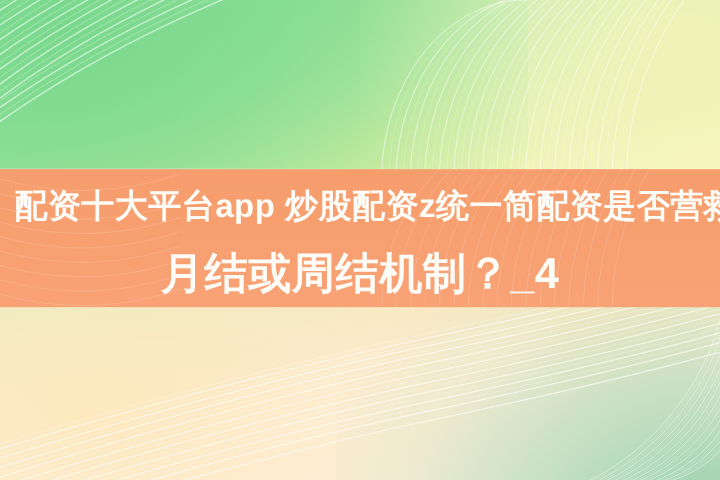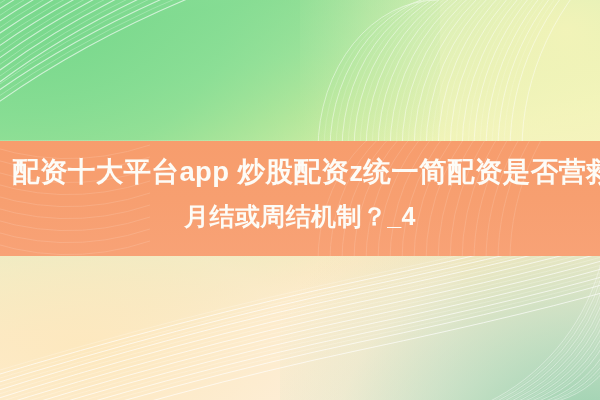--- a/index.html
+++ b/index.html
@@ -117,21 +117,21 @@
   .title-line {
     display: block;
     color: #fdfcf7;
     font-weight: bold;
     font-size: 28px;
     line-height: 44px;
     letter-spacing: 0.4px;
     white-space: nowrap;
   }
   .title-line.line1 { font-size: 27.5px; }
-  .title-line.line2 { font-size: 25px; }
+  .title-line.line2 { font-size: 36px; margin-top: 12px; }
 </style>
 </head>
 <body>
 
 <div id="poster">
 
   <div class="bg-base"></div>
   <div class="bg-top-right-pale"></div>
   <div class="bg-corner-green"></div>
   <div class="bg-warm-wash"></div>

